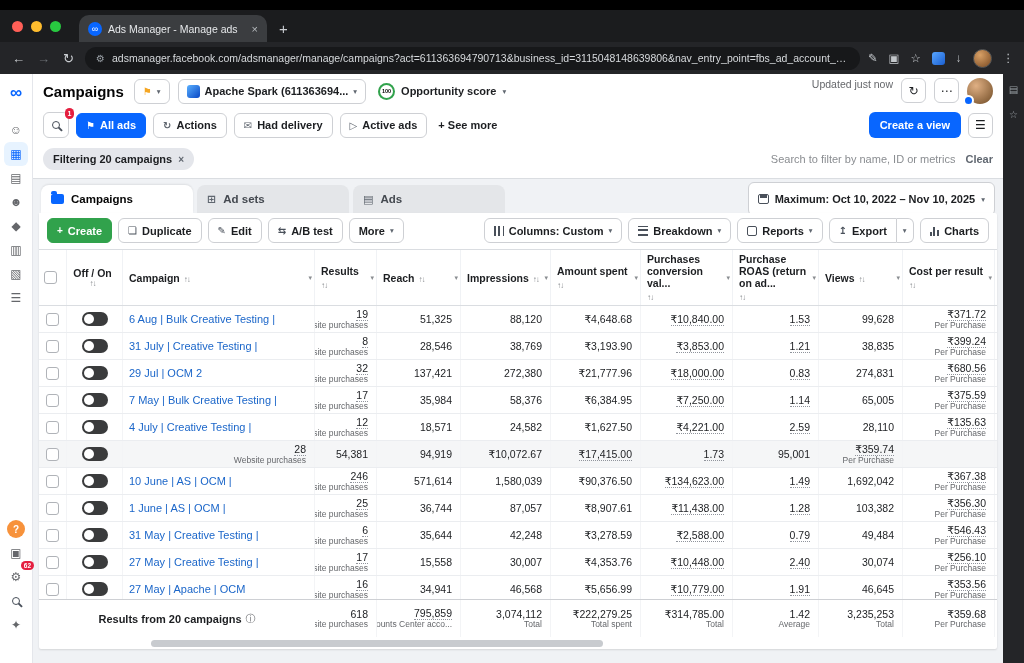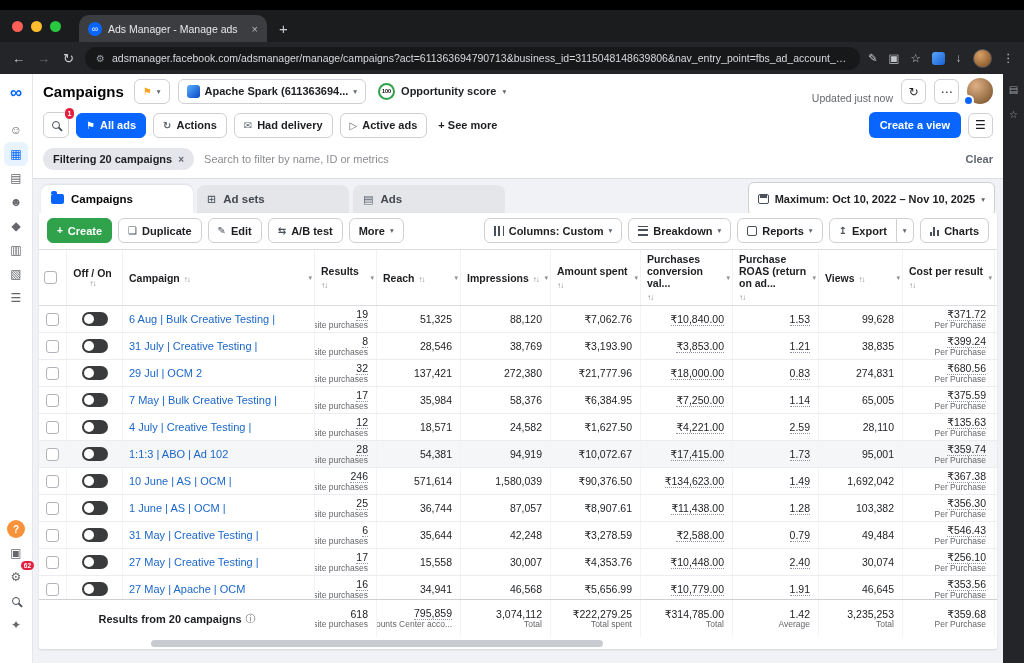--- a/index.html
+++ b/index.html
@@ -47,21 +47,21 @@
   .am-header { background:#fff; height:34px; display:flex; align-items:center; gap:8px; padding:0 10px; flex:none; }
   .am-title { font-size:15px; font-weight:bold; color:#050505; margin-right:2px; }
   .hdr-btn { display:flex; align-items:center; gap:5px; border:1px solid #ced0d4; border-radius:6px; height:25px; padding:0 8px; font-size:11px; font-weight:bold; color:#1c1e21; background:#fff; }
   .flag-ic { color:#f5a623; font-size:10px; }
   .acct-avatar { width:13px; height:13px; border-radius:3px; background:linear-gradient(135deg,#5ab0ff,#0846c4); }
   .caret { font-size:7.5px; color:#606770; }
   .score-wrap { display:flex; align-items:center; gap:6px; margin-left:4px; }
   .score-ring { width:17px; height:17px; border-radius:50%; background:#31a24c; display:flex; align-items:center; justify-content:center; }
   .score-inner { width:13px; height:13px; border-radius:50%; background:#fff; font-size:5.5px; font-weight:bold; color:#050505; display:flex; align-items:center; justify-content:center; }
   .score-label { font-size:11px; font-weight:bold; color:#1c1e21; }
-  .hdr-right { margin-left:auto; display:flex; align-items:flex-end; gap:8px; }
+  .hdr-right { margin-left:auto; display:flex; align-items:flex-start; gap:8px; }
   .updated { font-size:10.5px; color:#65676b; }
   .sq-btn { width:25px; height:25px; border:1px solid #ced0d4; border-radius:6px; background:#fff; display:flex; align-items:center; justify-content:center; color:#1c1e21; font-size:12px; }
   .review-btn { height:25px; border-radius:6px; background:#e4e6eb; color:#67696e; font-size:11px; font-weight:bold; padding:0 10px; display:flex; align-items:center; }
   .avatar-lg { width:26px; height:26px; border-radius:50%; background:radial-gradient(circle at 35% 30%, #e0b084, #6e4a24); position:relative; flex:none; }
   .avatar-badge { position:absolute; bottom:-2px; left:-4px; width:11px; height:11px; border-radius:50%; background:#0866ff; border:2px solid #fff; }
 
   
   .chips-row { background:#fff; display:flex; align-items:center; gap:7px; padding:4px 10px 8px; flex:none; }
   .search-btn { position:relative; width:26px; height:26px; border:1px solid #ced0d4; border-radius:6px; background:#fff; display:flex; align-items:center; justify-content:center; }
   .badge1 { position:absolute; top:-5px; right:-6px; background:#e41e3f; color:#fff; font-size:7px; font-weight:bold; min-width:9px; height:11px; border-radius:6px; display:flex; align-items:center; justify-content:center; padding:0 2px; }
@@ -70,21 +70,21 @@
   .chip-ic { font-size:10px; color:#606770; }
   .chip.primary .chip-ic { color:#fff; }
   .see-more { font-size:11px; font-weight:bold; color:#1c1e21; padding:0 4px; }
   .chips-right { margin-left:auto; display:flex; gap:7px; align-items:center; }
   .create-view-btn { background:#0866ff; color:#fff; height:26px; padding:0 11px; border-radius:6px; font-size:11px; font-weight:bold; display:flex; align-items:center; }
 
   
   .filtering-row { background:#fff; border-bottom:1px solid #dadde1; display:flex; align-items:center; gap:10px; padding:2px 10px 8px; flex:none; }
   .filter-chip { background:#e4e6eb; height:22px; border-radius:12px; padding:0 10px; font-size:11px; font-weight:bold; color:#1c1e21; display:flex; align-items:center; gap:6px; }
   .filter-x { font-size:10px; color:#606770; }
-  .filter-input { flex:1; border:none; outline:none; font-size:11px; color:#1c1e21; background:transparent; }
+  .filter-input { flex:1; border:none; outline:none; font-size:11px; color:#1c1e21; background:transparent;text-align:right; }
   .filter-input::placeholder { color:#8a8d91; }
   .clear-btn { font-size:11px; font-weight:bold; color:#606770; }
 
   
   .tabs-row { display:flex; align-items:flex-end; padding:6px 8px 0; gap:4px; height:34px; flex:none; }
   .ptab { display:flex; align-items:center; gap:7px; width:152px; height:28px; padding:0 10px; border-radius:8px 8px 0 0; background:#e4e6e9; font-size:11.5px; font-weight:bold; color:#444950; }
   .ptab.active { background:#fff; color:#050505; box-shadow:0 -1px 2px rgba(0,0,0,0.08); }
   .folder-ic { width:13px; height:10px; background:#8a8d91; border-radius:2px; position:relative; flex:none; }
   .folder-ic::before { content:""; position:absolute; top:-3px; left:0; width:6px; height:3px; background:inherit; border-radius:2px 2px 0 0; }
   .ptab.active .folder-ic { background:#0866ff; }
@@ -445,21 +445,21 @@
                   <span class="num dotted">19</span>
                   <span class="sub">Website purchases</span>
                 </div>
     <div class="td num">
                   <span class="num">51,325</span>
                 </div>
     <div class="td num">
                   <span class="num">88,120</span>
                 </div>
     <div class="td num">
-                  <span class="num">₹7,062.76</span>
+                  <span class="num">₹4,648.68</span>
                 </div>
     <div class="td num">
                   <span class="num dotted">₹10,840.00</span>
                 </div>
     <div class="td num">
                   <span class="num dotted">1.53</span>
                 </div>
     <div class="td num">
                   <span class="num">99,628</span>
                 </div>
@@ -635,23 +635,20 @@
   </div>
 
   <div class="grid trow">
     <div class="td c-check">
                   <span class="checkbox"></span>
                 </div>
     <div class="td c-toggle">
                   <span class="toggle">
                     <span class="knob"></span>
                   </span>
-                </div>
-    <div class="td c-name">
-                  <span class="camp-link">1:1:3 | ABO | Ad 102</span>
                 </div>
     <div class="td num">
                   <span class="num dotted">28</span>
                   <span class="sub">Website purchases</span>
                 </div>
     <div class="td num">
                   <span class="num">54,381</span>
                 </div>
     <div class="td num">
                   <span class="num">94,919</span>

